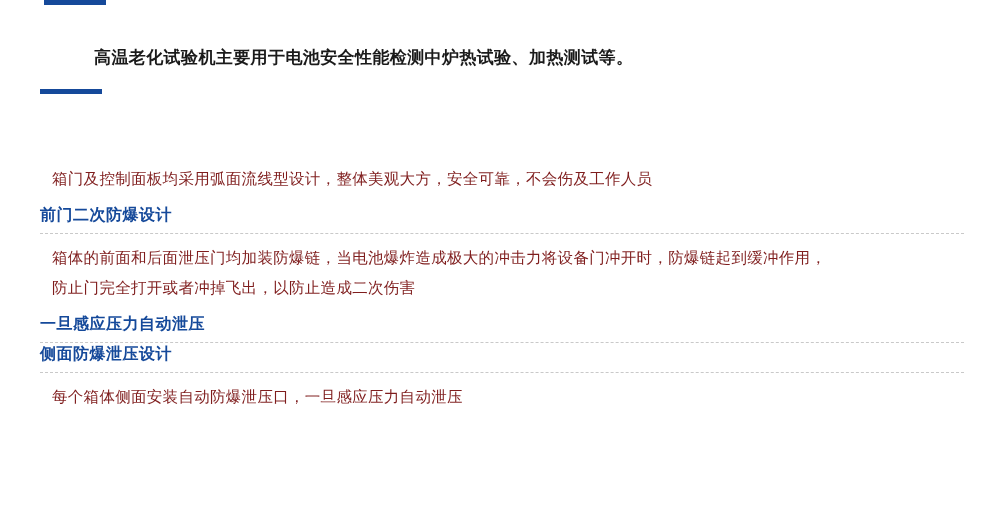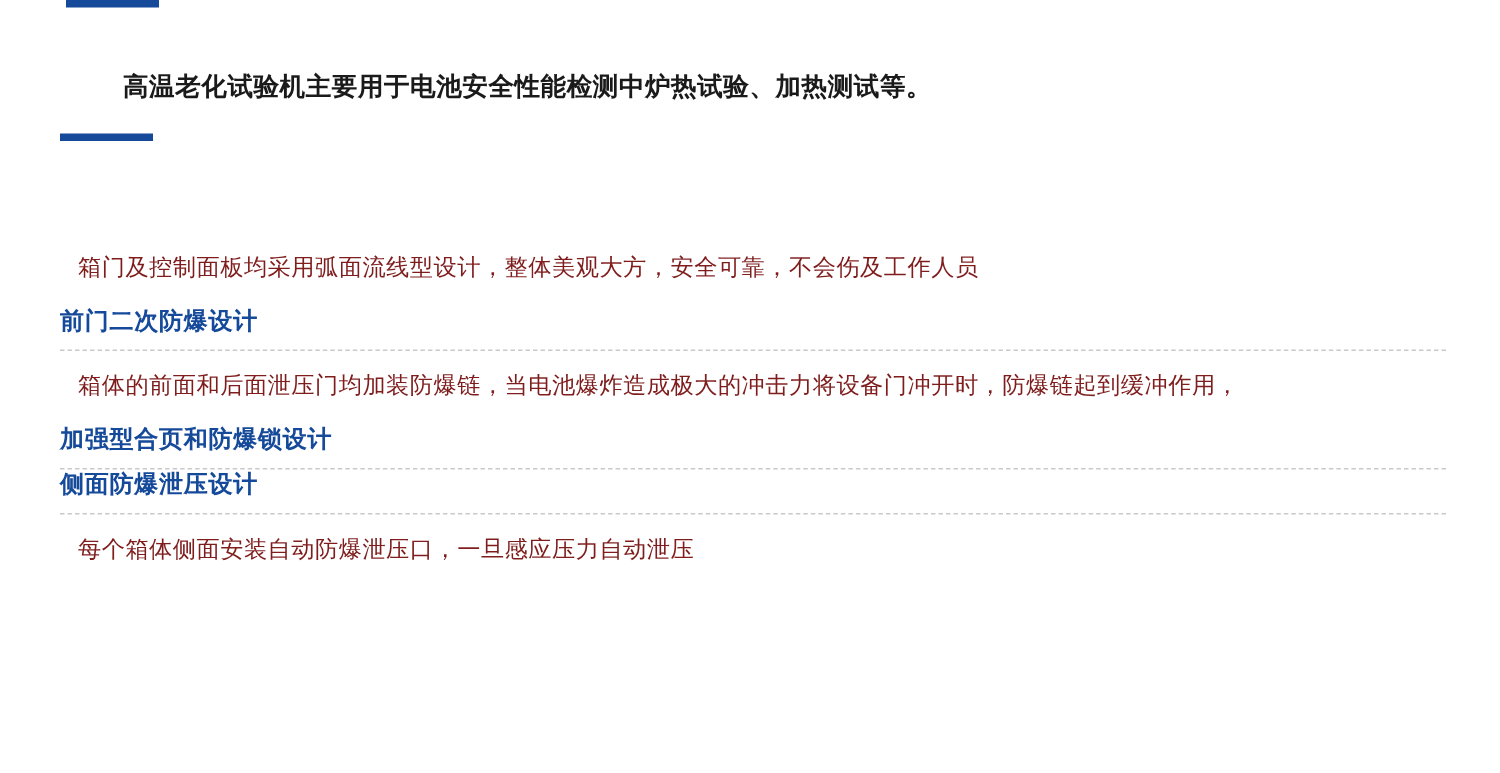--- a/index.html
+++ b/index.html
@@ -27,21 +27,21 @@
     left: 44px;
     top: 0;
     width: 62px;
     height: 5px;
     background: #15499a;
   }
 
   
   .intro {
     position: absolute;
-    left: 48px;
+    left: 60px;
     top: 26px;
     width: 920px;
     font-size: 17px;
     font-weight: bold;
     color: #1a1a1a;
     letter-spacing: 0.4px;
     text-indent: 34px;
     line-height: 30px;
   }
 
@@ -117,25 +117,26 @@
     <div class="feature">
       <div class="feature-body">
         <span class="line">箱门及控制面板均采用弧面流线型设计，整体美观大方，安全可靠，不会伤及工作人员</span>
       </div>
     </div>
 
     <div class="feature">
       <div class="feature-title">前门二次防爆设计</div>
       <div class="feature-body">
         <span class="line">箱体的前面和后面泄压门均加装防爆链，当电池爆炸造成极大的冲击力将设备门冲开时，防爆链起到缓冲作用，</span>
+        <span class="line">防止门完全打开或者冲掉飞出，以防止造成二次伤害</span>
       </div>
     </div>
 
     <div class="feature">
-      <div class="feature-title">加强型合页和防爆锁设计</div>
+      <div class="feature-title">一旦感应压力自动泄压</div>
     </div>
 
     <div class="feature">
       <div class="feature-title">侧面防爆泄压设计</div>
       <div class="feature-body">
         <span class="line">每个箱体侧面安装自动防爆泄压口，一旦感应压力自动泄压</span>
       </div>
     </div>
 
   </div>

